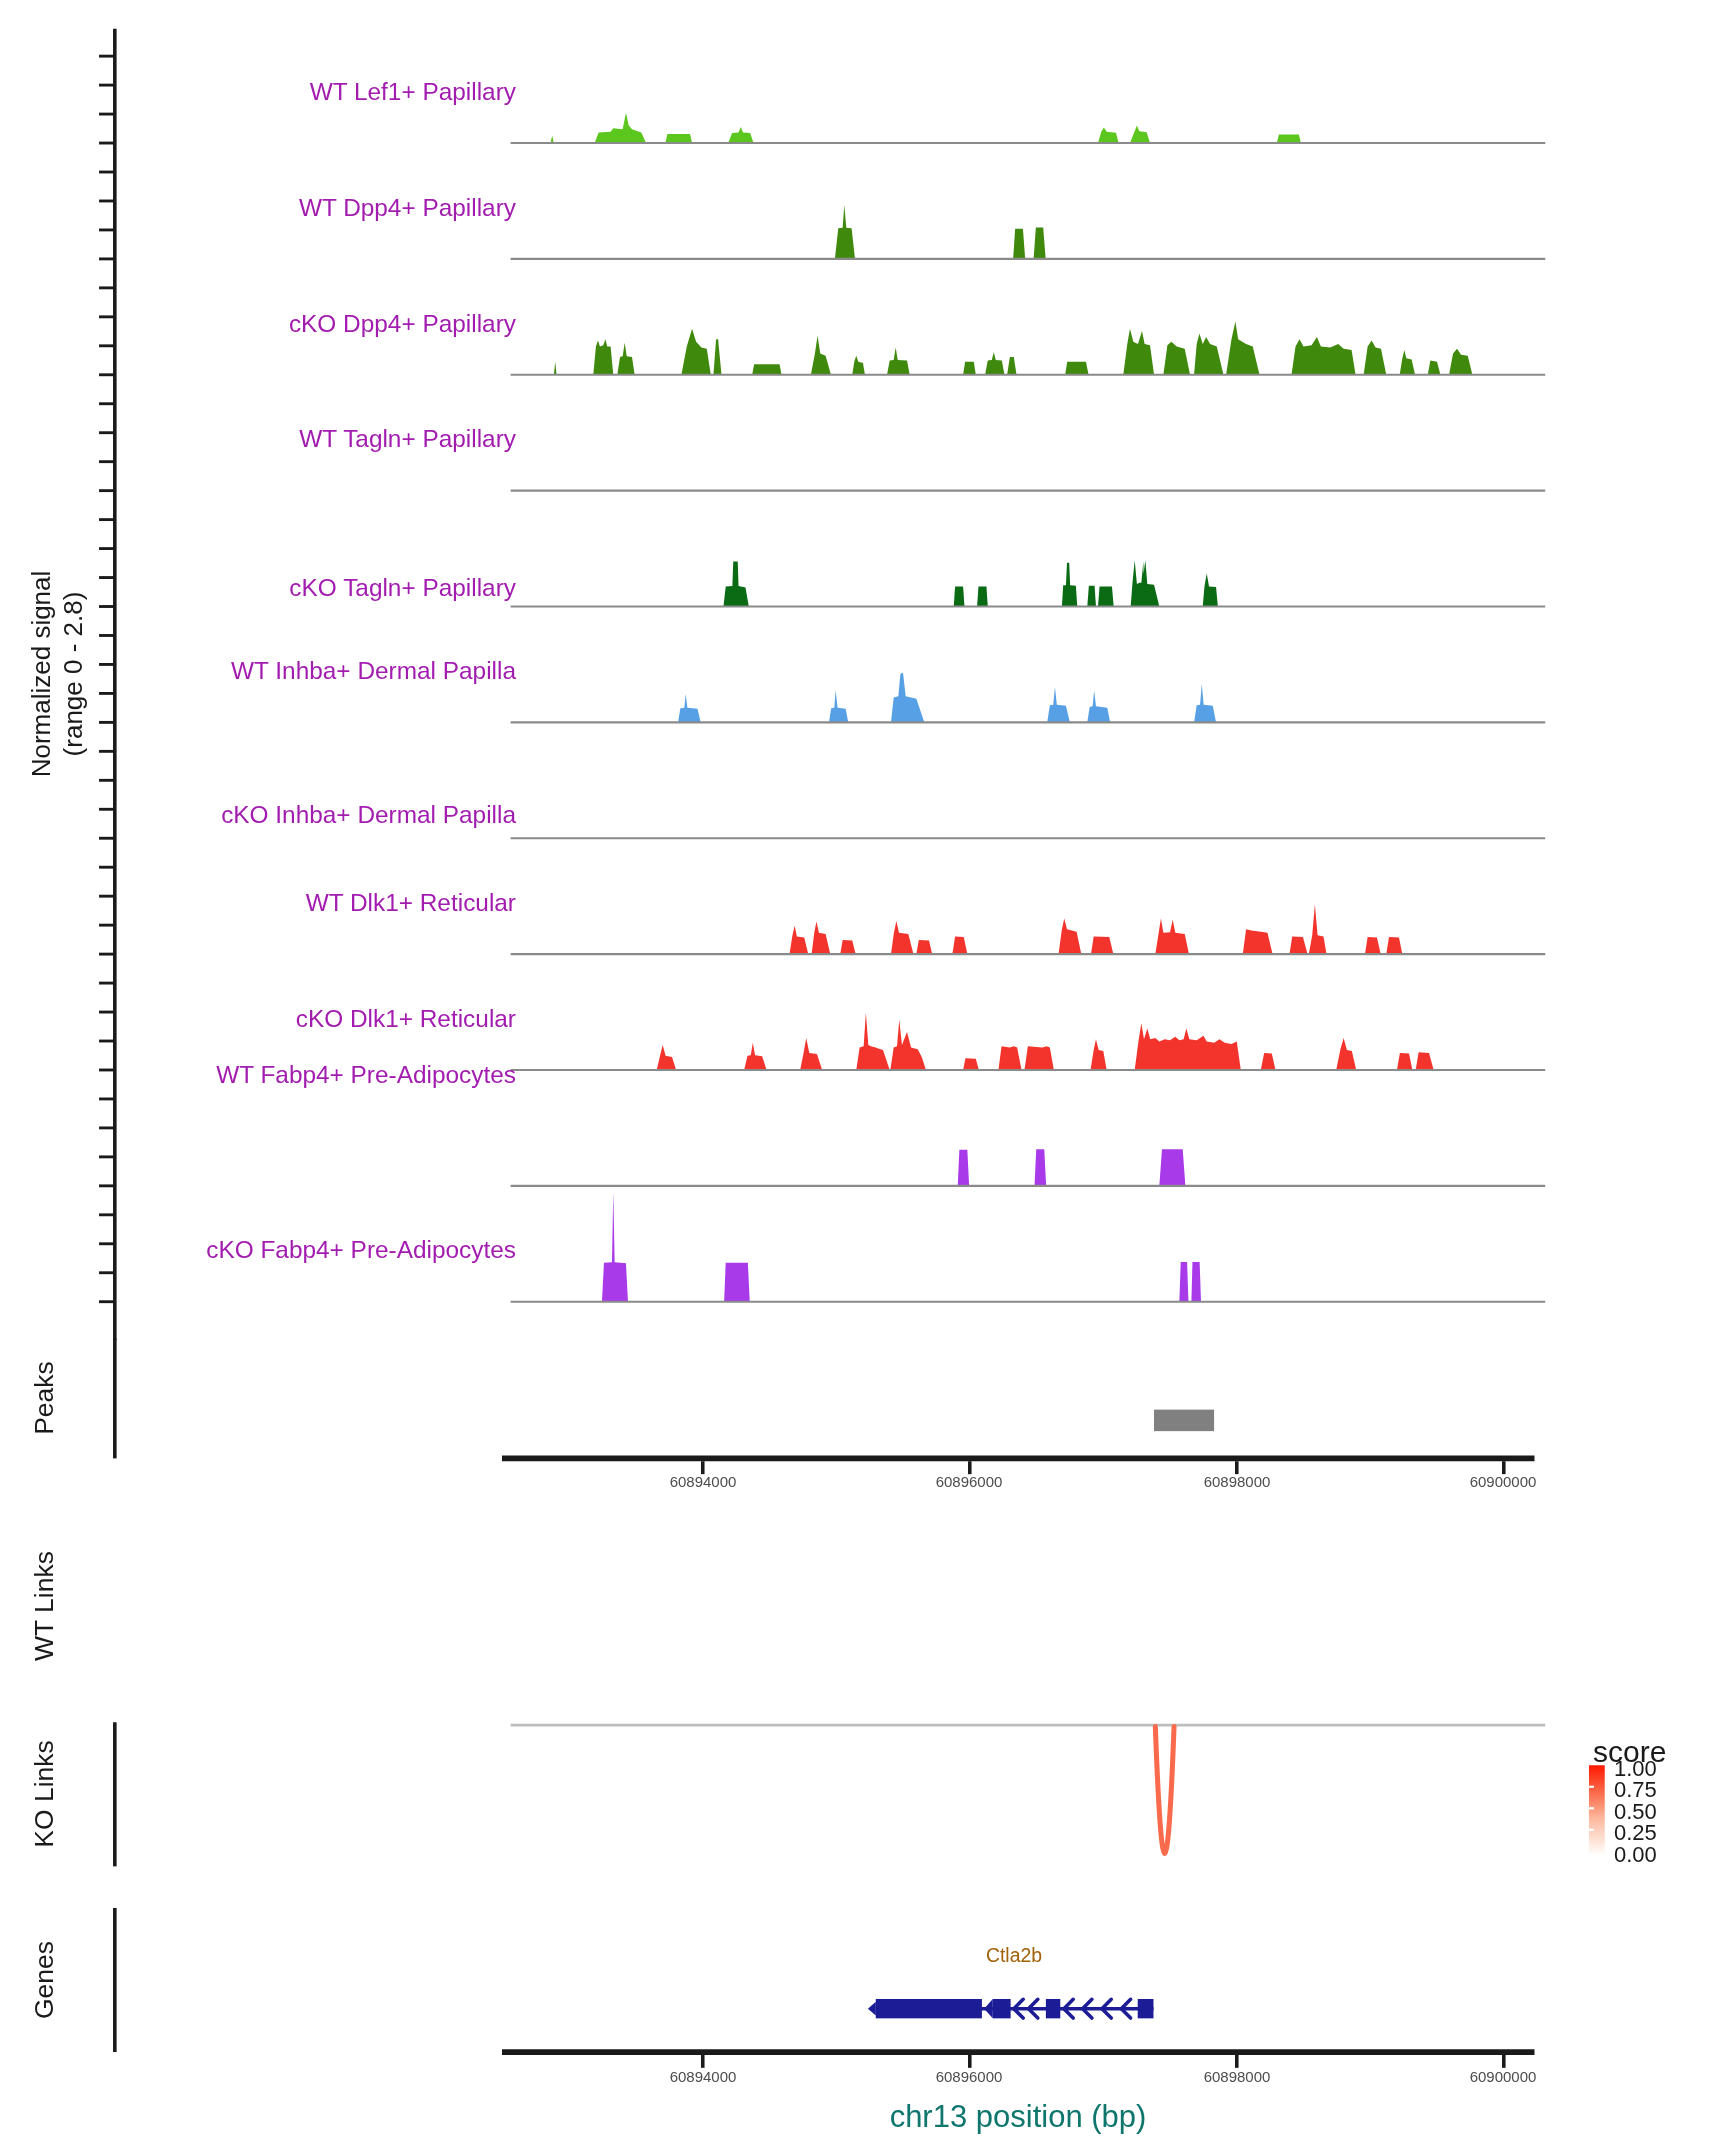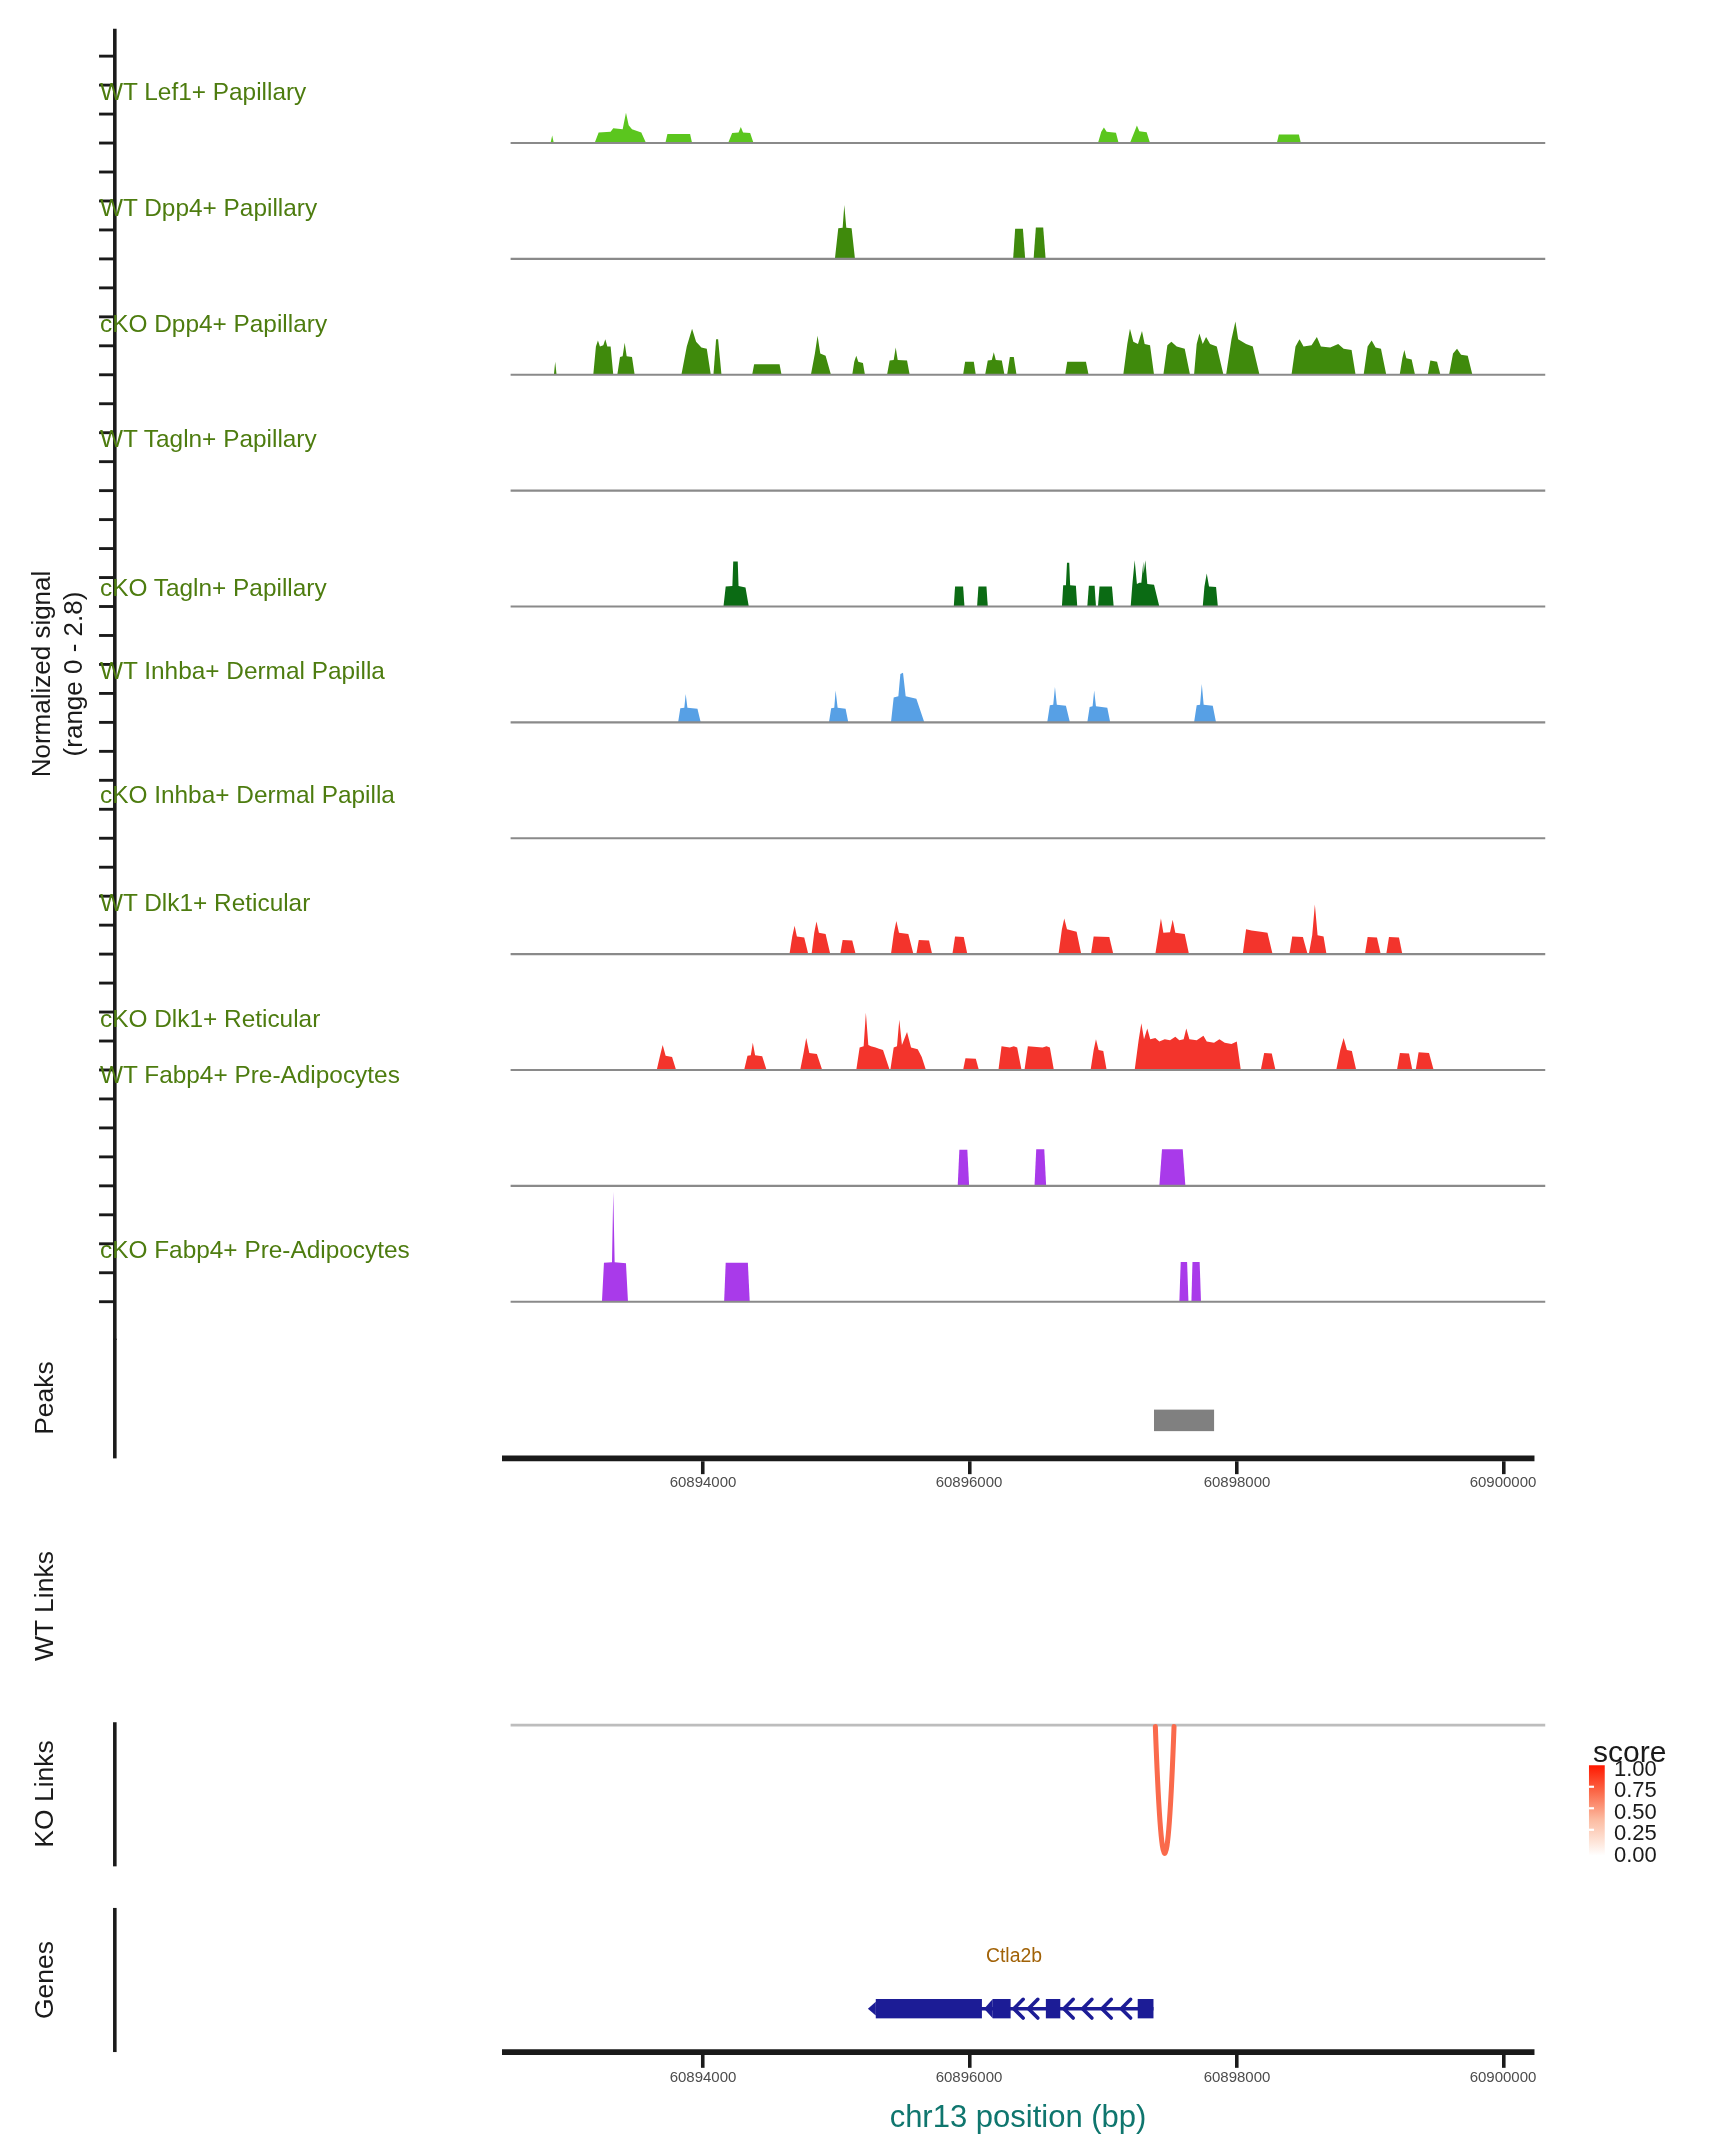--- a/index.html
+++ b/index.html
@@ -1,20 +1,20 @@
 <!DOCTYPE html>
 <html style="font-size:11.5px"><head>
 <meta charset="utf-8">
 <style>
   html,body{margin:0;padding:0;background:#ffffff;}
   #page{position:relative;width:1721px;height:2151px;background:#ffffff;overflow:hidden;
         font-family:"Liberation Sans","DejaVu Sans",sans-serif;color:#1a1a1a;}
   #chart-svg{position:absolute;left:0;top:0;}
   .abs{position:absolute;}
-  .track-label{left:100px;width:416px;text-align:left;font-size:24.4px;line-height:29px;color:#4d7c0f;white-space:nowrap;}
+  .track-label{left:100px;width:416px;text-align:right;font-size:24.4px;line-height:29px;color:#a21caf;white-space:nowrap;}
   .rot{transform:translate(-50%,-50%) rotate(-90deg);transform-origin:center center;
        font-size:26.5px;color:#1a1a1a;white-space:pre;text-align:center;}
   .ylab{font-size:26px;line-height:32px;}
   .tickrow{font-size:15px;color:#4d4d4d;white-space:nowrap;transform:translateX(-50%);}
   .axis-title{font-size:31px;color:#0f766e;transform:translateX(-50%);}
   .gene-name{font-size:19.4px;color:#a16207;transform:translateX(-50%);}
   .legend-title{font-size:30px;color:#1a1a1a;}
   .legend-tick{font-size:22px;color:#1a1a1a;line-height:22px;}
 </style>
 </head>
@@ -205,21 +205,21 @@
 
   <div class="abs rot ylab" style="left:57px;top:674px;">Normalized signal
 (range 0 - 2.8)</div>
 
   <div class="abs track-label" style="top:77px;">WT Lef1+ Papillary</div>
   <div class="abs track-label" style="top:193px;">WT Dpp4+ Papillary</div>
   <div class="abs track-label" style="top:309px;">cKO Dpp4+ Papillary</div>
   <div class="abs track-label" style="top:424px;">WT Tagln+ Papillary</div>
   <div class="abs track-label" style="top:573px;">cKO Tagln+ Papillary</div>
   <div class="abs track-label" style="top:656px;">WT Inhba+ Dermal Papilla</div>
-  <div class="abs track-label" style="top:780px;">cKO Inhba+ Dermal Papilla</div>
+  <div class="abs track-label" style="top:800px;">cKO Inhba+ Dermal Papilla</div>
   <div class="abs track-label" style="top:888px;">WT Dlk1+ Reticular</div>
   <div class="abs track-label" style="top:1004px;">cKO Dlk1+ Reticular</div>
   <div class="abs track-label" style="top:1060px;">WT Fabp4+ Pre-Adipocytes</div>
   <div class="abs track-label" style="top:1235px;">cKO Fabp4+ Pre-Adipocytes</div>
 
   <div class="abs rot" style="left:44px;top:1398px;">Peaks</div>
   <div class="abs rot" style="left:44px;top:1606px;">WT Links</div>
   <div class="abs rot" style="left:44px;top:1794px;">KO Links</div>
   <div class="abs rot" style="left:44px;top:1980px;">Genes</div>
 

